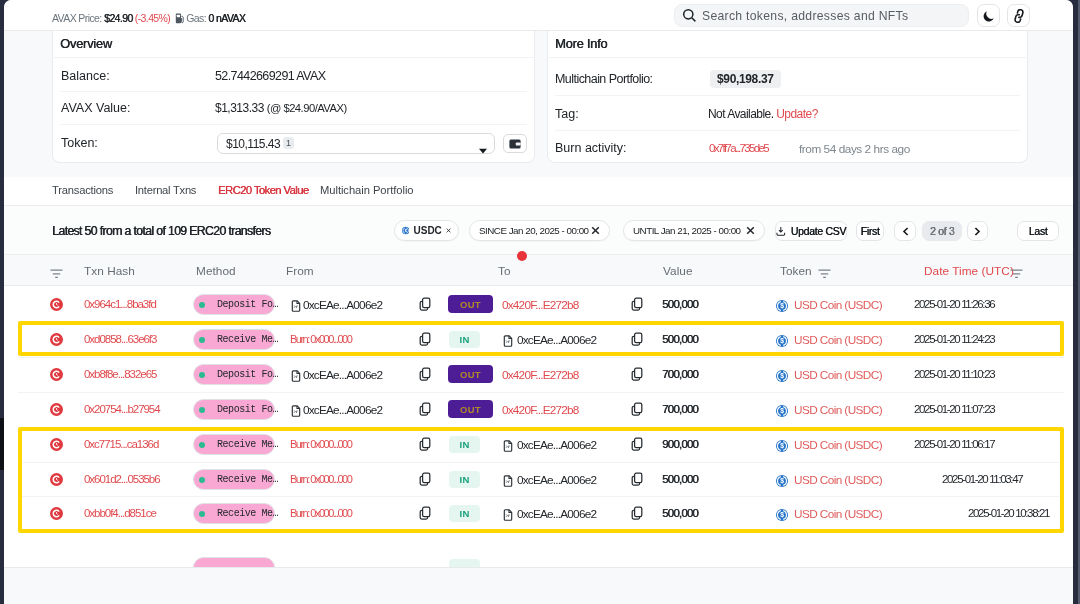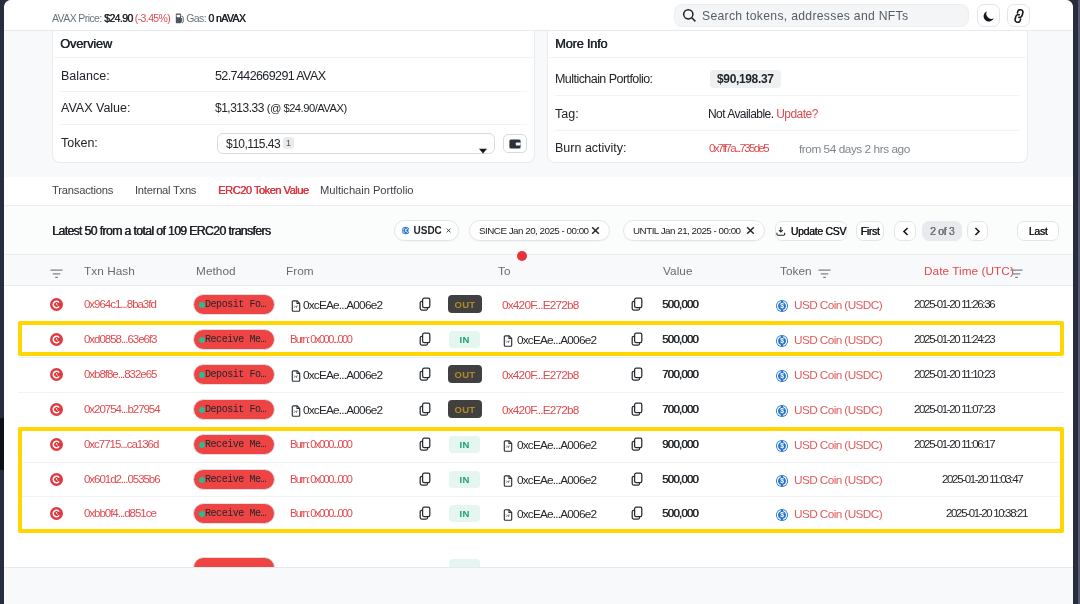--- a/index.html
+++ b/index.html
@@ -12,24 +12,24 @@
 .card{position:absolute;background:#fff;border:1px solid #e9ebee;border-top:none;border-radius:0 0 8px 8px}
 .cardrow{position:absolute;left:0;border-top:1px solid #f1f3f5}
 .lbl{font-size:12.5px;color:#212529}
 .tabband{position:absolute;left:0;top:177px;width:100%;height:29px;background:#fff;border-bottom:1px solid #ebedef}
 .toolband{position:absolute;left:0;top:206px;width:100%;height:49px;background:#fbfcfc;border-bottom:1px solid #ebedef}
 .headband{position:absolute;left:0;top:255px;width:100%;height:31px;background:#f8f9fa;border-bottom:1px solid #e9ecef}
 .hcell{position:absolute;white-space:nowrap;font-size:11.8px;letter-spacing:0.05px;color:#666d74}
 .rowzone{position:absolute;left:0;top:286px;width:100%;height:282px;background:#fff;border-bottom:1px solid #e7e9eb;overflow:hidden}
 .chip{position:absolute;top:220px;height:21px;background:#fff;border:1px solid #e3e5e8;border-radius:11px;box-shadow:0 1px 1px rgba(0,0,0,.03);display:flex;align-items:center;font-size:9.8px;letter-spacing:-0.5px;color:#212529;white-space:nowrap}
 .pbtn{position:absolute;top:221px;height:20px;background:#fff;border:1px solid #e3e5e8;border-radius:7px;display:flex;align-items:center;justify-content:center;font-size:10.5px;letter-spacing:-0.3px;color:#15191d;text-shadow:0.4px 0 0 #15191d;white-space:nowrap}
-.mchip{position:absolute;height:21px;width:82px;border:1px solid #dfe2e5;border-radius:11px;background:#ef4444;display:flex;align-items:center;padding-left:5px;gap:0;font-family:"Liberation Mono",monospace;font-size:10px;color:#23272b;letter-spacing:-0.45px;white-space:nowrap}
+.mchip{position:absolute;height:21px;width:82px;border:1px solid #dfe2e5;border-radius:11px;background:#f9a8d4;display:flex;align-items:center;padding-left:5px;gap:12px;font-family:"Liberation Mono",monospace;font-size:10px;color:#23272b;letter-spacing:-0.45px;white-space:nowrap}
 .dot{width:6px;height:6px;border-radius:50%;background:#2abb90;flex:0 0 auto}
 .rowline{position:absolute;left:14px;width:1046px;border-top:1px solid #f1f3f5}
-.badge-out{position:absolute;width:34px;height:18px;border-radius:4px;background:#404040;color:#b08a28;font-size:9.5px;font-weight:bold;display:flex;align-items:center;justify-content:center;letter-spacing:.3px}
+.badge-out{position:absolute;width:45px;height:18px;border-radius:4px;background:#4c1d95;color:#b08a28;font-size:9.5px;font-weight:bold;display:flex;align-items:center;justify-content:center;letter-spacing:.3px}
 .badge-in{position:absolute;width:31px;height:17px;border-radius:4px;background:#e5f6f0;color:#18a07b;font-size:9.5px;font-weight:bold;display:flex;align-items:center;justify-content:center;letter-spacing:.3px}
 .ybox{position:absolute;left:14px;width:1046px;border:4px solid #ffd600;z-index:5;border-radius:2px}
 .hash{font-size:11.5px;letter-spacing:-1.03px}
 .fthash{font-size:11.8px;letter-spacing:-0.8px;color:#23272b}
 .val{font-size:11.5px;letter-spacing:-0.8px;color:#23272b;text-shadow:0.5px 0 0 #23272b}
 .dt{font-size:11.5px;letter-spacing:-1.35px;color:#23272b}
 .cell{position:absolute;white-space:nowrap}
 
 </style></head><body>
 <div class="win">
@@ -396,21 +396,21 @@
           <rect x="3.6" y="1.2" width="7.2" height="9.4" rx="1.6" fill="none" stroke="#272c31" stroke-width="1.25"></rect>
           <path d="M8.6 10.6v.9a1.5 1.5 0 0 1-1.5 1.5H2.7a1.5 1.5 0 0 1-1.5-1.5V5.8a1.5 1.5 0 0 1 1.5-1.5h.9" fill="none" stroke="#272c31" stroke-width="1.25"></path>
         </svg></div>
 <div class="cell mono val" style="left:658px;top:221px">500,000</div>
 <div class="abs" style="left:772px;top:221px"><svg width="12" height="12" viewBox="0 0 12 12">
           <circle cx="6.0" cy="6.0" r="6.0" fill="#2775ca"></circle>
           <path d="M4.800000000000001 1.62a4.5600000000000005 4.5600000000000005 0 0 0 0 8.76M7.199999999999999 1.62a4.5600000000000005 4.5600000000000005 0 0 1 0 8.76" stroke="#fff" stroke-width="1.08" fill="none"></path>
           <text x="6.0" y="8.399999999999999" text-anchor="middle" font-family="Liberation Sans" font-size="6.720000000000001" font-weight="bold" fill="#fff">$</text>
         </svg></div>
 <div class="cell" style="left:790px;top:221px;font-size:11.8px;letter-spacing:-0.6px;color:#e05c5c">USD Coin (USDC)</div>
-<div class="cell mono dt" style="left:942px;top:221px">2025-01-20 10:38:21</div>
+<div class="cell mono dt" style="left:964px;top:221px">2025-01-20 10:38:21</div>
 <div class="mchip" style="left:189px;top:271px"></div>
 <div class="badge-in" style="left:445px;top:273px"></div>
 </div>
 <div class="ybox" style="top:321px;height:35px"></div>
 <div class="ybox" style="top:427px;height:106px"></div>
 <div class="abs" style="left:513px;top:251px;width:10px;height:10px;border-radius:50%;background:#e8333a;z-index:9"></div>
 </div>
 <div style="position:absolute;left:1078px;top:0;width:2px;height:604px;background:#555b6e"></div>
 <div style="position:absolute;left:0;top:418px;width:4px;height:52px;background:#0d1016"></div>
 </body></html>

